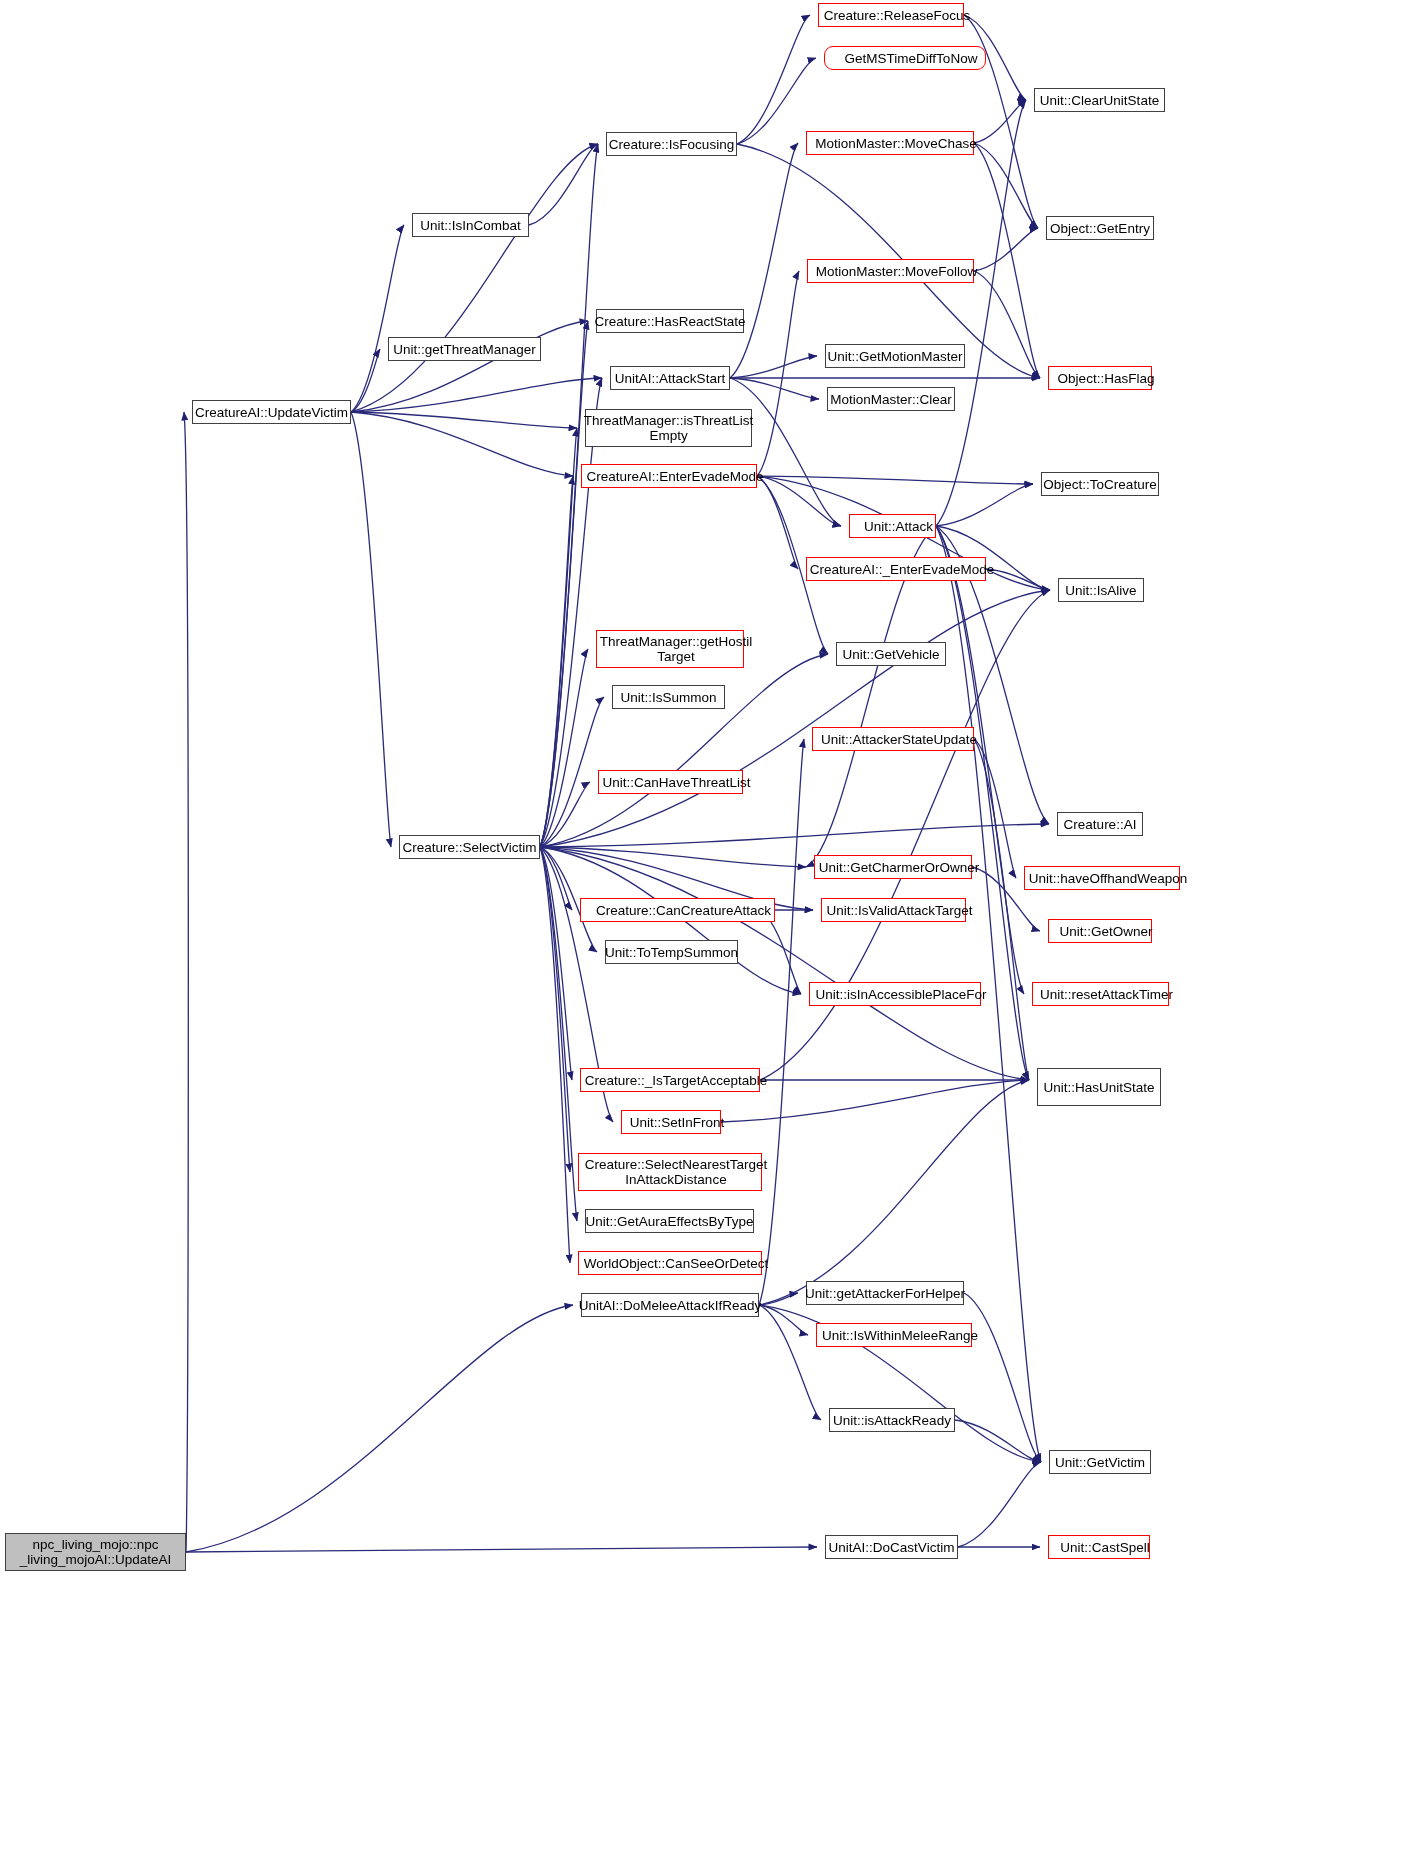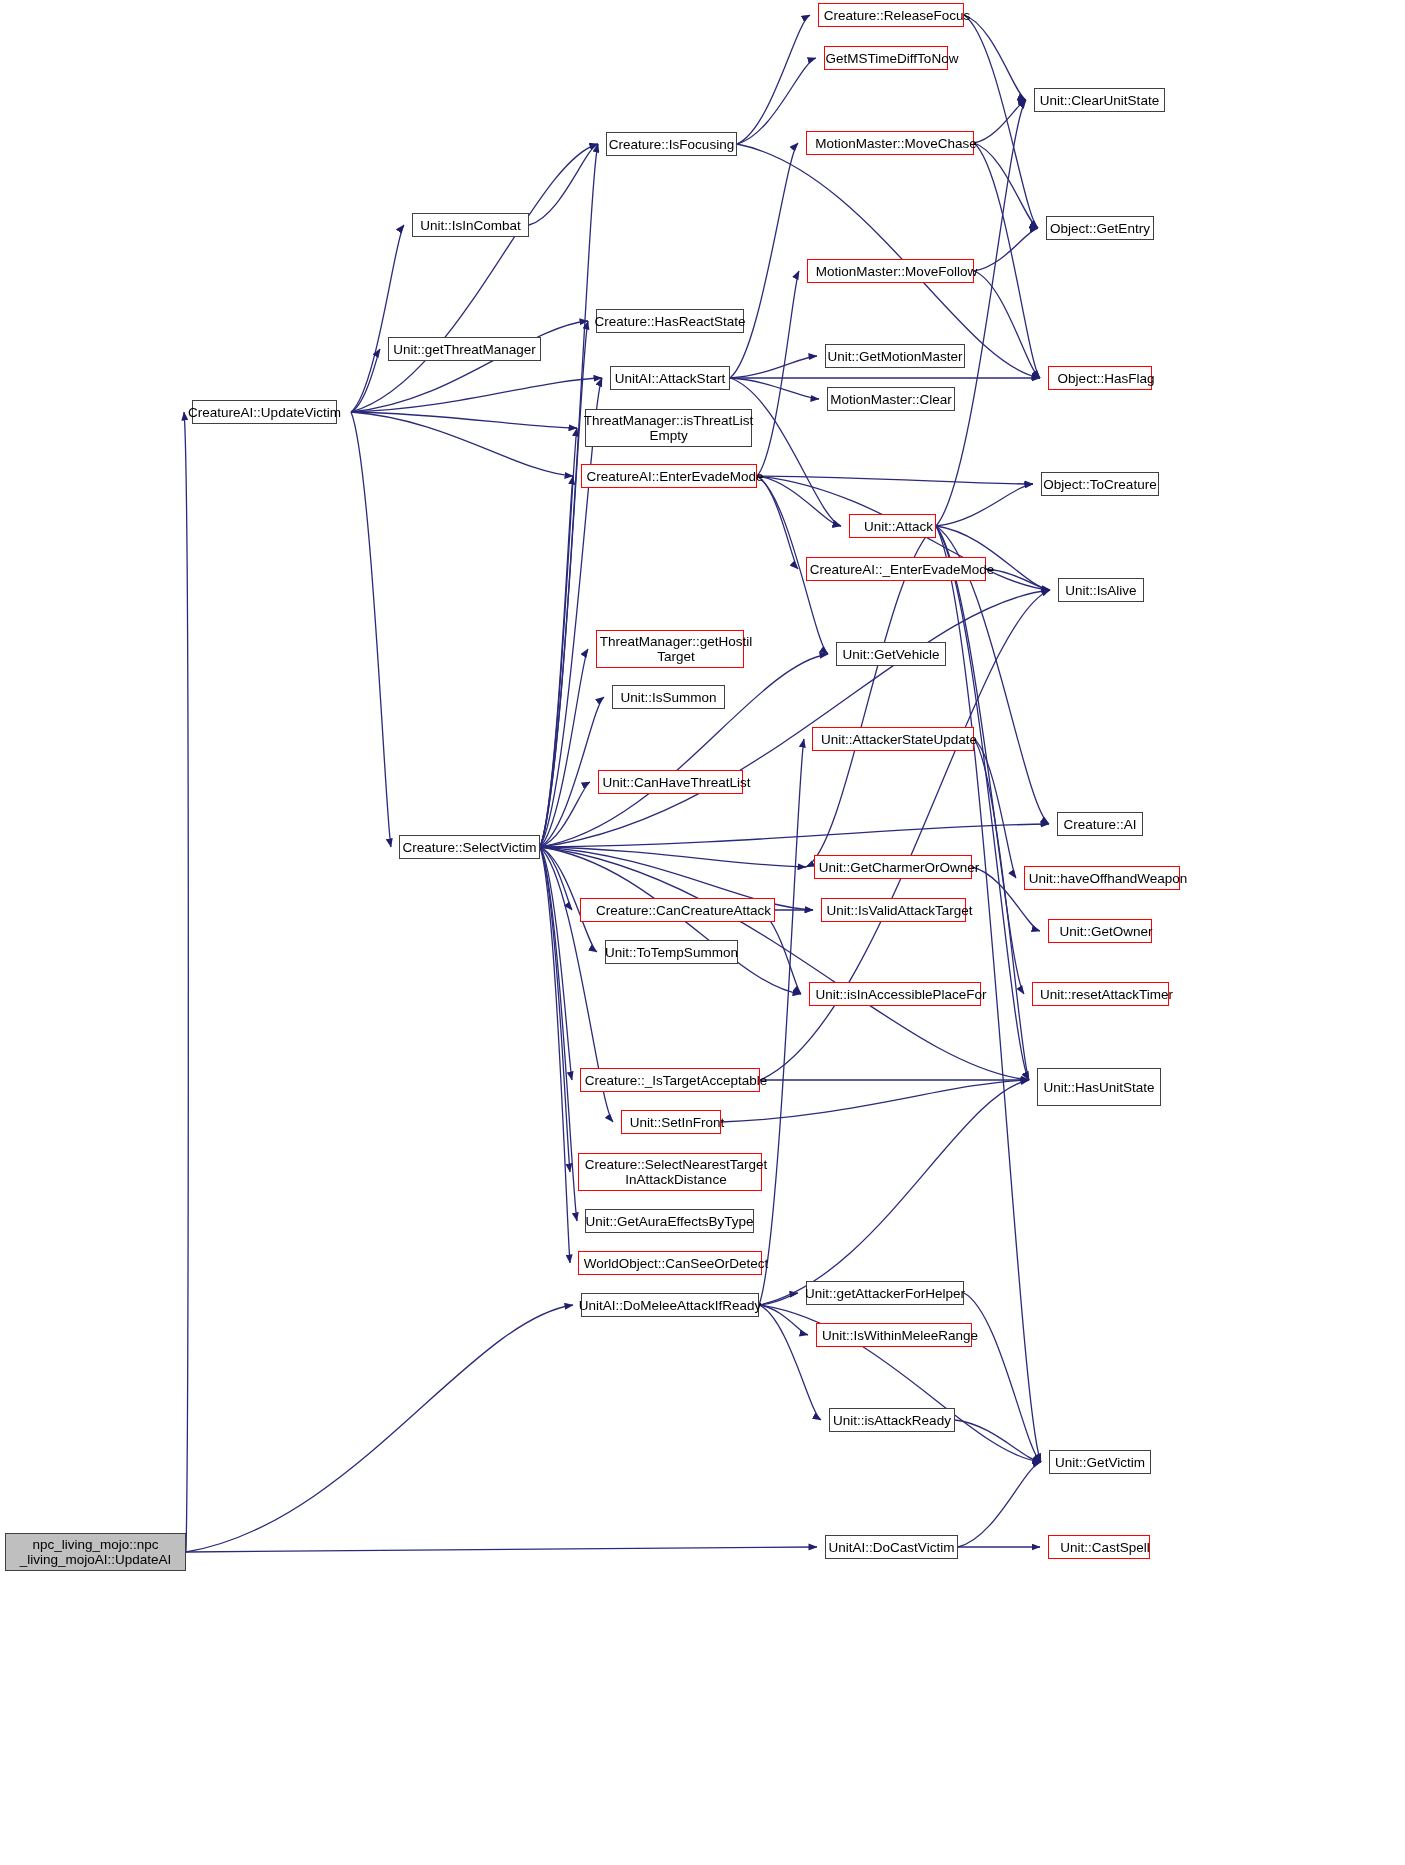--- a/index.html
+++ b/index.html
@@ -104,21 +104,21 @@
         <path d="M759,1305 C875.76,1280.25 959.16,1093.5 1029,1080" marker-end="url(#ah)"></path>
         <path d="M958,1547 C995.8,1547 1022.8,1547 1040,1547" marker-end="url(#ah)"></path>
         <path d="M958,1547 C996.22,1537.65 1023.52,1467.1 1041,1462" marker-end="url(#ah)"></path>
         <path d="M964,1293 C999.7,1311.59 1025.2,1451.86 1041,1462" marker-end="url(#ah)"></path>
         <path d="M955,1420 C994.48,1424.62 1022.68,1459.48 1041,1462" marker-end="url(#ah)"></path>
       </g>
   </svg>
   <div id="node-layer">
       <div class="node root" style="left: 5px; top: 1533px; width: 181px; height: 38px;">npc_living_mojo::npc
 _living_mojoAI::UpdateAI</div>
-      <div class="node black" style="left: 192px; top: 400px; width: 145px; height: 24px;">CreatureAI::UpdateVictim</div>
+      <div class="node black" style="left: 192px; top: 400px; width: 159px; height: 24px;">CreatureAI::UpdateVictim</div>
       <div class="node black" style="left: 412px; top: 213px; width: 117px; height: 24px;">Unit::IsInCombat</div>
       <div class="node black" style="left: 388px; top: 337px; width: 153px; height: 24px;">Unit::getThreatManager</div>
       <div class="node black" style="left: 399px; top: 835px; width: 141px; height: 24px;">Creature::SelectVictim</div>
       <div class="node black" style="left: 606px; top: 132px; width: 131px; height: 24px;">Creature::IsFocusing</div>
       <div class="node black" style="left: 596px; top: 309px; width: 148px; height: 24px;">Creature::HasReactState</div>
       <div class="node black" style="left: 610px; top: 366px; width: 120px; height: 24px;">UnitAI::AttackStart</div>
       <div class="node black" style="left: 585px; top: 409px; width: 167px; height: 38px;">ThreatManager::isThreatList
 Empty</div>
       <div class="node red" style="left: 581px; top: 464px; width: 176px; height: 24px;">CreatureAI::EnterEvadeMode</div>
       <div class="node red" style="left: 596px; top: 630px; width: 148px; height: 38px;">ThreatManager::getHostil
@@ -128,21 +128,21 @@
       <div class="node red" style="left: 580px; top: 898px; width: 195px; height: 24px;">Creature::CanCreatureAttack</div>
       <div class="node black" style="left: 605px; top: 940px; width: 133px; height: 24px;">Unit::ToTempSummon</div>
       <div class="node red" style="left: 580px; top: 1068px; width: 180px; height: 24px;">Creature::_IsTargetAcceptable</div>
       <div class="node red" style="left: 621px; top: 1110px; width: 100px; height: 24px;">Unit::SetInFront</div>
       <div class="node red" style="left: 578px; top: 1153px; width: 184px; height: 38px;">Creature::SelectNearestTarget
 InAttackDistance</div>
       <div class="node black" style="left: 585px; top: 1209px; width: 169px; height: 24px;">Unit::GetAuraEffectsByType</div>
       <div class="node red" style="left: 578px; top: 1251px; width: 184px; height: 24px;">WorldObject::CanSeeOrDetect</div>
       <div class="node black" style="left: 581px; top: 1293px; width: 178px; height: 24px;">UnitAI::DoMeleeAttackIfReady</div>
       <div class="node red" style="left: 818px; top: 3px; width: 146px; height: 24px;">Creature::ReleaseFocus</div>
-      <div class="node red" style="left: 824px; top: 46px; width: 124px; height: 24px;">GetMSTimeDiffToNow</div>
+      <div class="node red" style="left: 824px; top: 46px; width: 162px; height: 24px; border-radius: 9px;">GetMSTimeDiffToNow</div>
       <div class="node red" style="left: 806px; top: 131px; width: 168px; height: 24px;">MotionMaster::MoveChase</div>
       <div class="node red" style="left: 807px; top: 259px; width: 167px; height: 24px;">MotionMaster::MoveFollow</div>
       <div class="node black" style="left: 825px; top: 344px; width: 140px; height: 24px;">Unit::GetMotionMaster</div>
       <div class="node black" style="left: 827px; top: 387px; width: 128px; height: 24px;">MotionMaster::Clear</div>
       <div class="node red" style="left: 849px; top: 514px; width: 87px; height: 24px;">Unit::Attack</div>
       <div class="node red" style="left: 806px; top: 557px; width: 180px; height: 24px;">CreatureAI::_EnterEvadeMode</div>
       <div class="node black" style="left: 836px; top: 642px; width: 110px; height: 24px;">Unit::GetVehicle</div>
       <div class="node red" style="left: 812px; top: 727px; width: 162px; height: 24px;">Unit::AttackerStateUpdate</div>
       <div class="node red" style="left: 814px; top: 855px; width: 158px; height: 24px;">Unit::GetCharmerOrOwner</div>
       <div class="node red" style="left: 821px; top: 898px; width: 145px; height: 24px;">Unit::IsValidAttackTarget</div>

